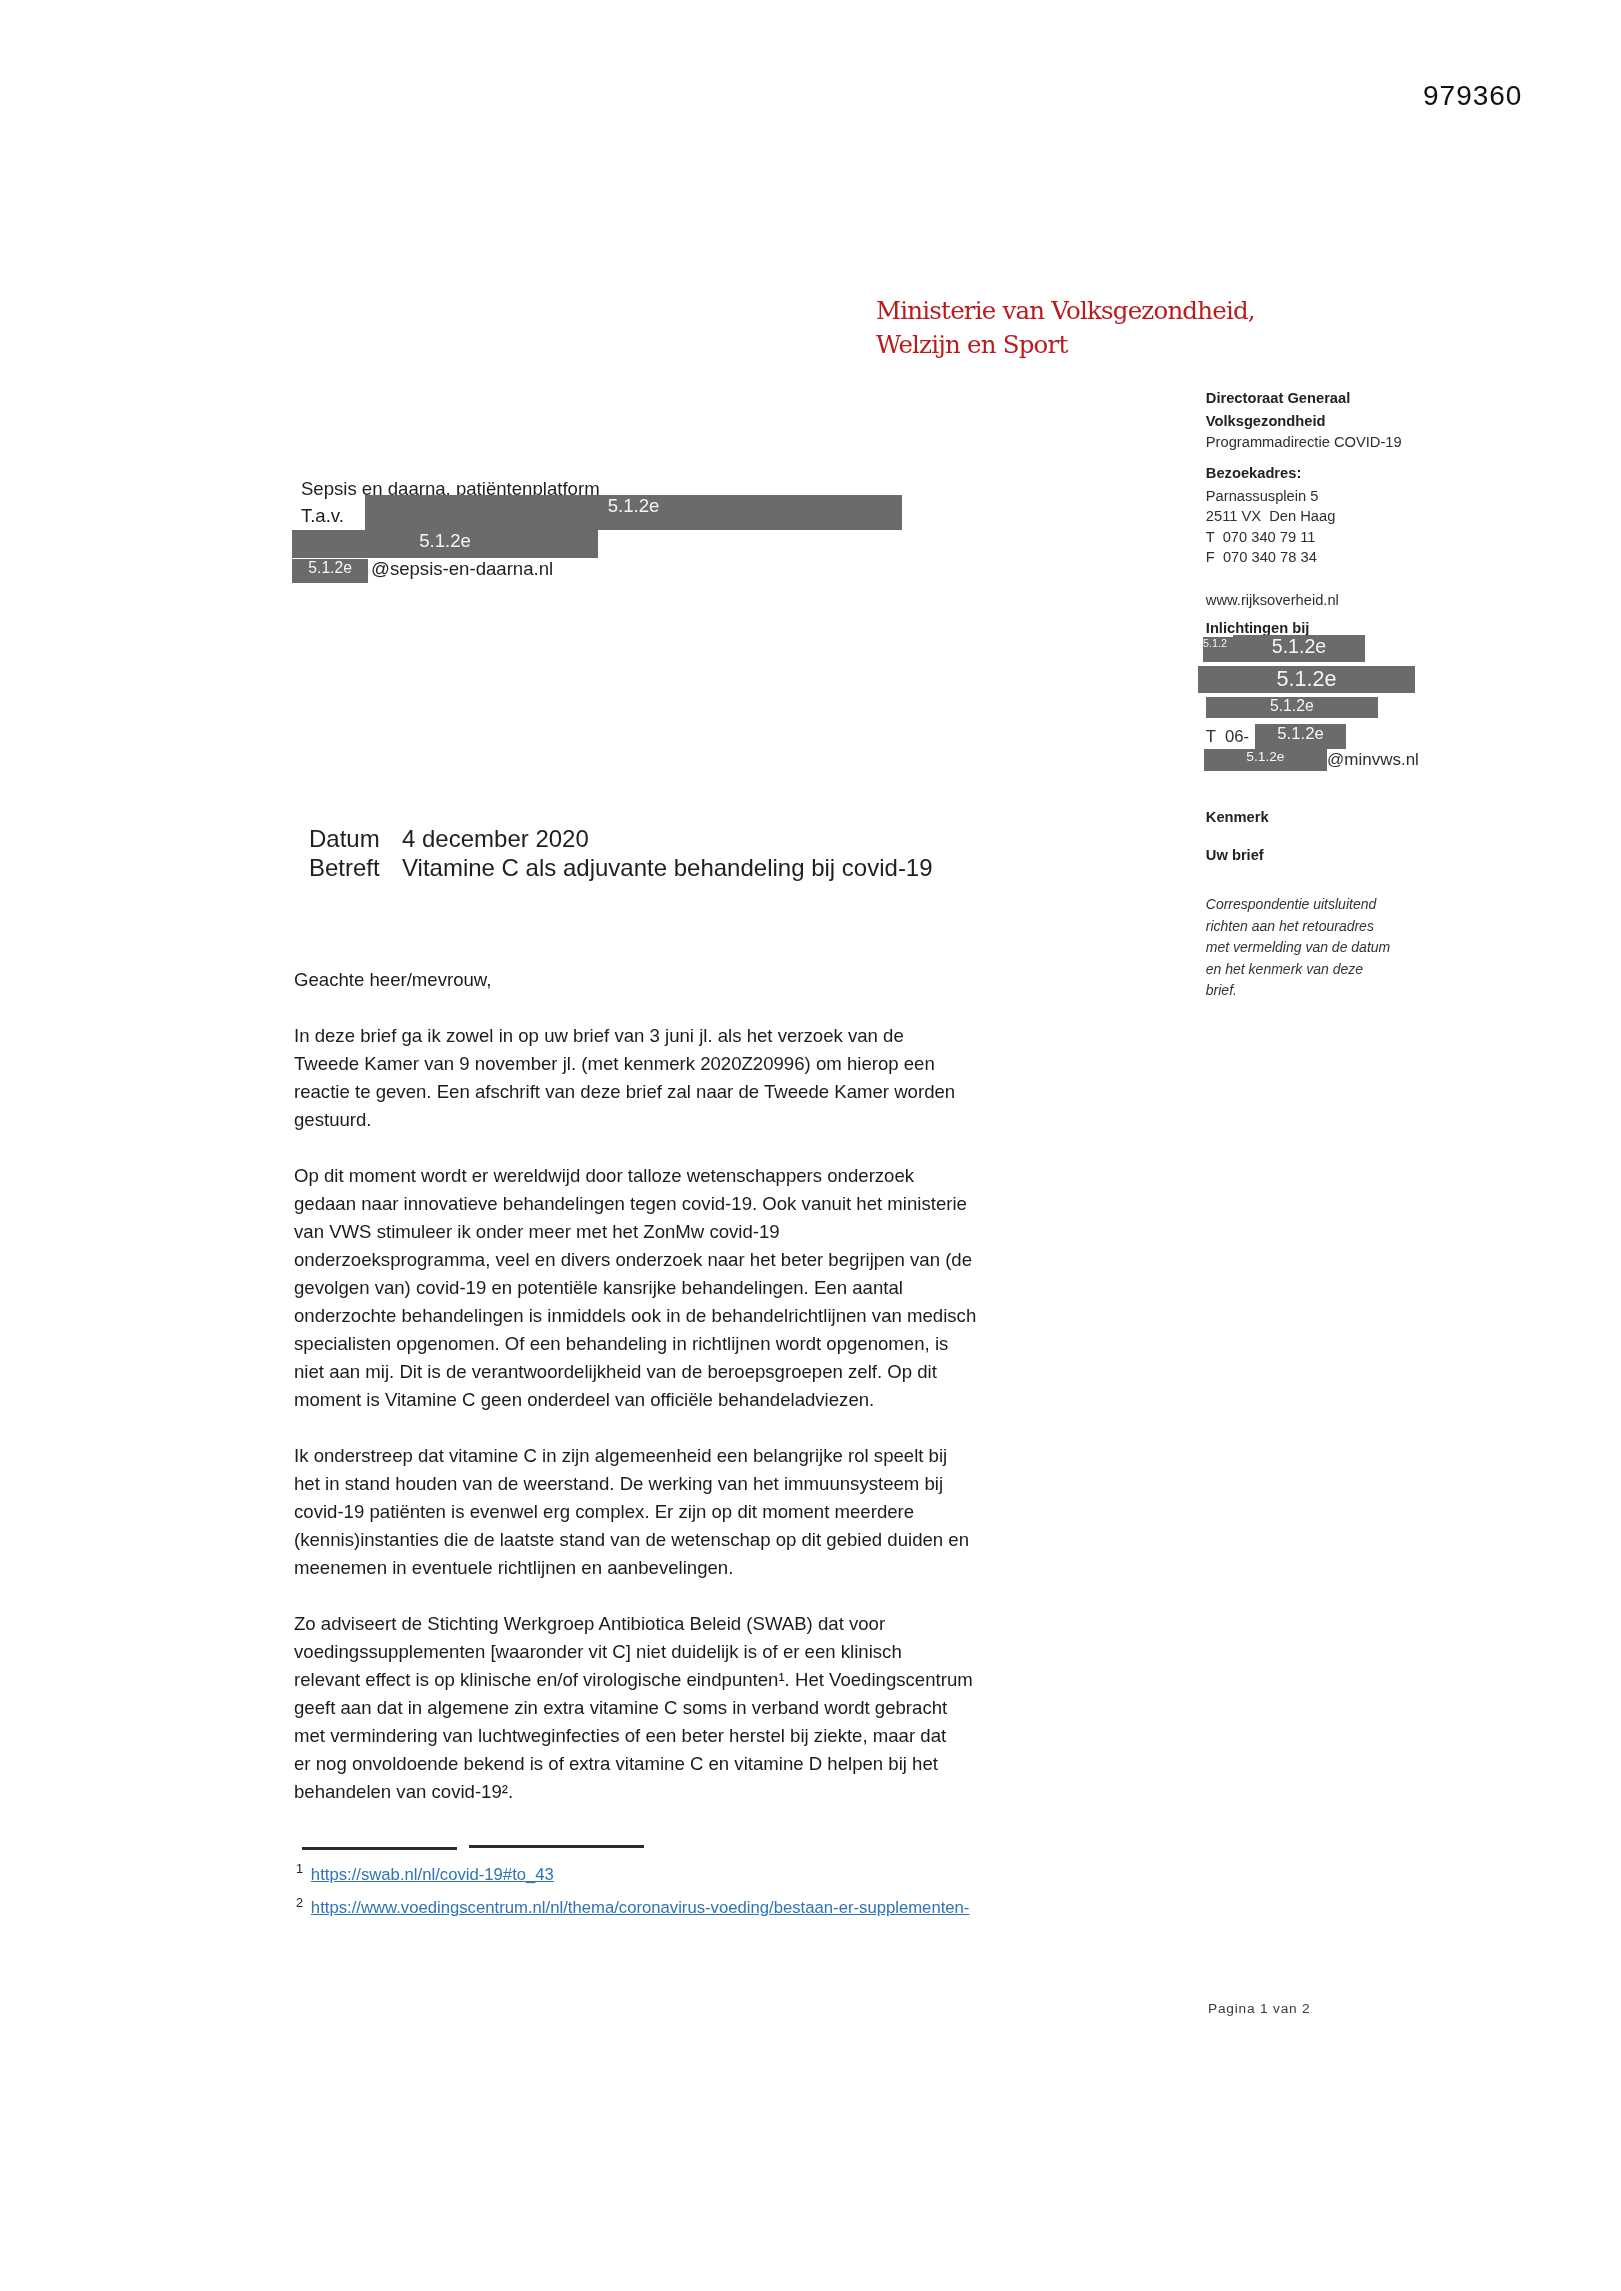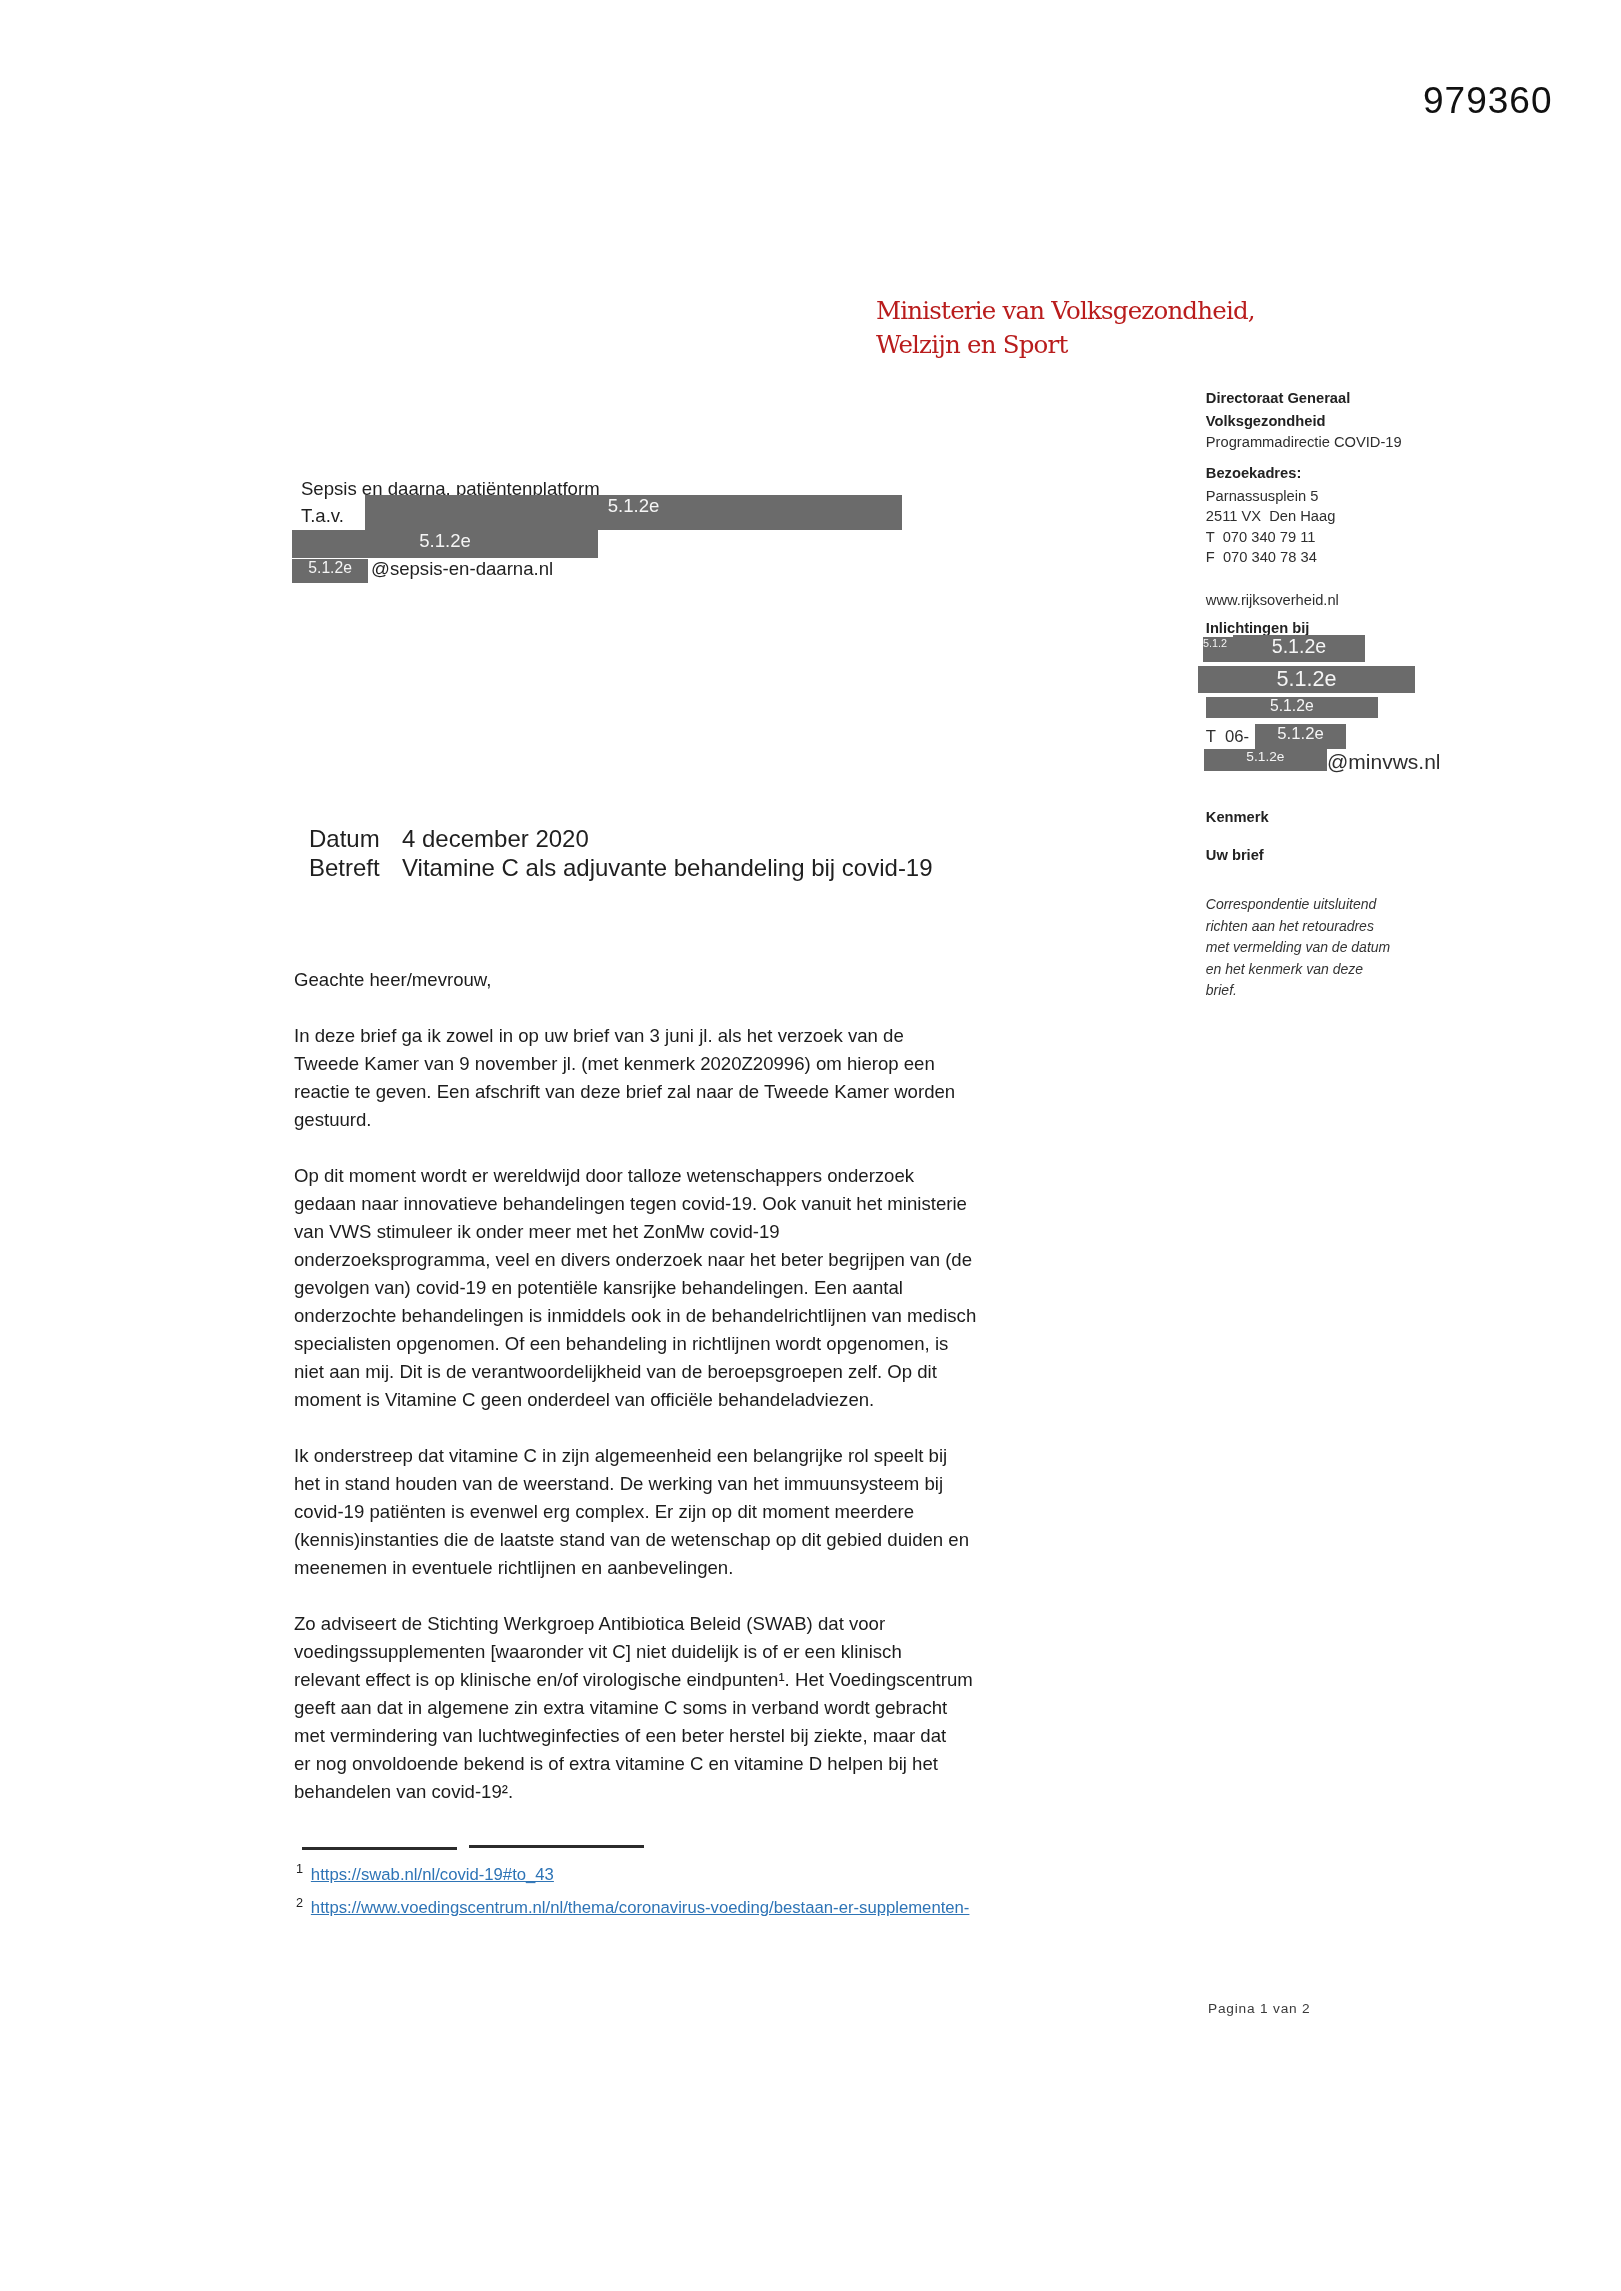--- a/index.html
+++ b/index.html
@@ -2,21 +2,21 @@
 <html><head>
 <meta charset="utf-8">
 <style>
   html,body{margin:0;padding:0;background:#ffffff;}
   .page{
     position:relative;width:1621px;height:2292px;background:#ffffff;overflow:hidden;
     font-family:"Liberation Sans","DejaVu Sans",sans-serif;color:#1f1f1f;
   }
   .abs{position:absolute;}
   
-  .doc-number{left:1423px;top:80px;font-size:37px;letter-spacing:1px;color:#111;}
+  .doc-number{left:1423px;top:80px;font-size:28px;letter-spacing:1px;color:#111;}
   
   .ministry{left:876px;top:274px;font-family:"DejaVu Serif","Liberation Serif",serif;
     font-size:24.5px;line-height:34px;letter-spacing:-0.8px;color:#b91c1c;margin-top:20px;}
   
   .bar{position:absolute;background:#6b6b6b;color:#f5f5f5;display:flex;
     justify-content:center;white-space:nowrap;overflow:hidden;}
   
   .recipient{left:296px;top:478px;width:667px;height:118px;font-size:18.6px;}
   .recipient .line{position:absolute;white-space:pre;}
   
@@ -99,21 +99,21 @@
       <span>5.1.2e</span>
     </div>
 
     <div class="sb" style="top:339px;font-size:16.7px;">T  06-</div>
     <div class="bar" style="left:57px;top:336px;width:91px;height:24.5px;font-size:16.7px;">
       <span>5.1.2e</span>
     </div>
     <div class="bar" style="left:5.9px;top:361px;width:123px;height:21.6px;font-size:13.7px;">
       <span>5.1.2e</span>
     </div>
-    <div class="sb" style="left:129px;top:362px;font-size:21px;">@minvws.nl</div>
+    <div class="sb" style="left:129px;top:362px;font-size:17px;">@minvws.nl</div>
 
     <div class="sb b" style="top:421px;">Kenmerk</div>
     <div class="sb b" style="top:459px;">Uw brief</div>
 
     <div class="sb-note">Correspondentie uitsluitend
 richten aan het retouradres
 met vermelding van de datum
 en het kenmerk van deze
 brief.</div>
   </div>

